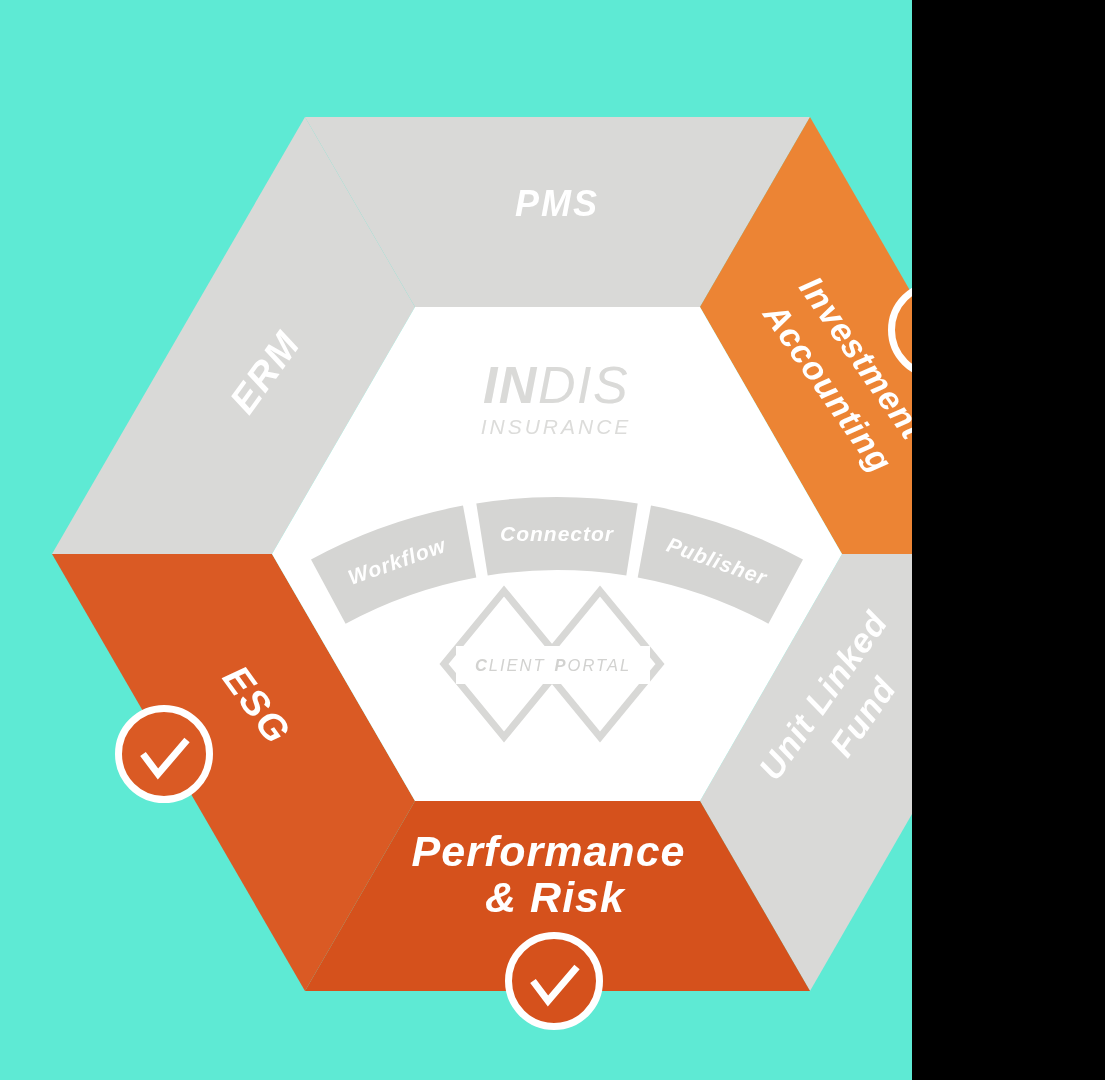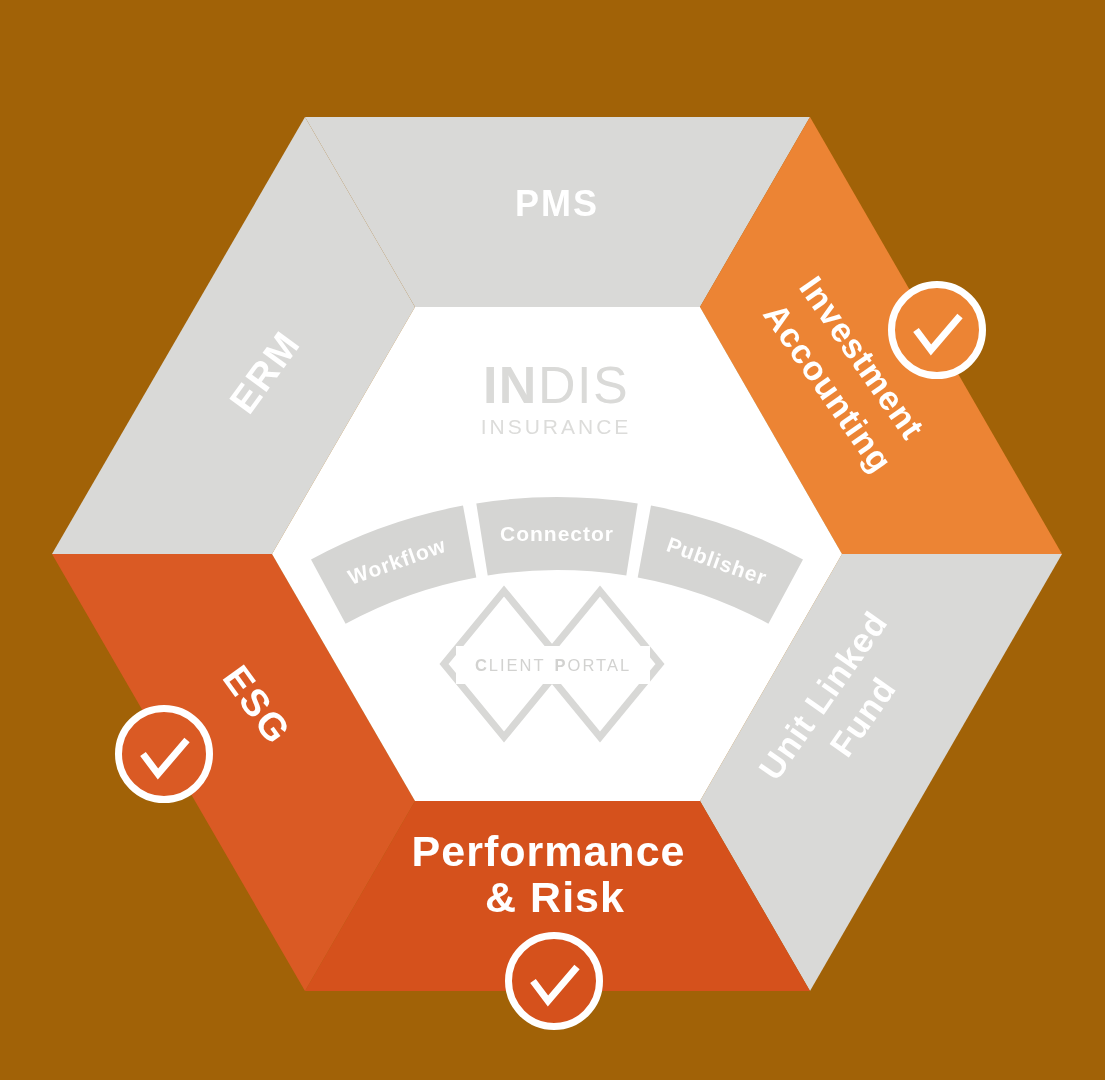--- a/index.html
+++ b/index.html
@@ -1,16 +1,16 @@
 <!DOCTYPE html>
 <html><head>
 <meta charset="utf-8">
 <style>
   html,body{margin:0;padding:0;background:#000;}
-  .stage{position:relative;width:1105px;height:1080px;background:#a16207;overflow:hidden;}
+  .stage{position:relative;width:912px;height:1080px;background:#5eead4;overflow:hidden;font-style:italic;}
   svg{display:block;}
   text{font-family:"Liberation Sans","DejaVu Sans",sans-serif;}
   .seg-label{fill:#FFFFFF;font-weight:700;}
   .band-label{fill:#FFFFFF;font-weight:700;font-size:21px;letter-spacing:1px;}
   .logo-main{font-size:52px;letter-spacing:1.5px;}
   .logo-sub{font-size:21px;letter-spacing:3px;}
   .portal-label{font-size:16.5px;letter-spacing:2px;}
   .bold{font-weight:700;}
   .light{font-weight:400;}
 </style>

